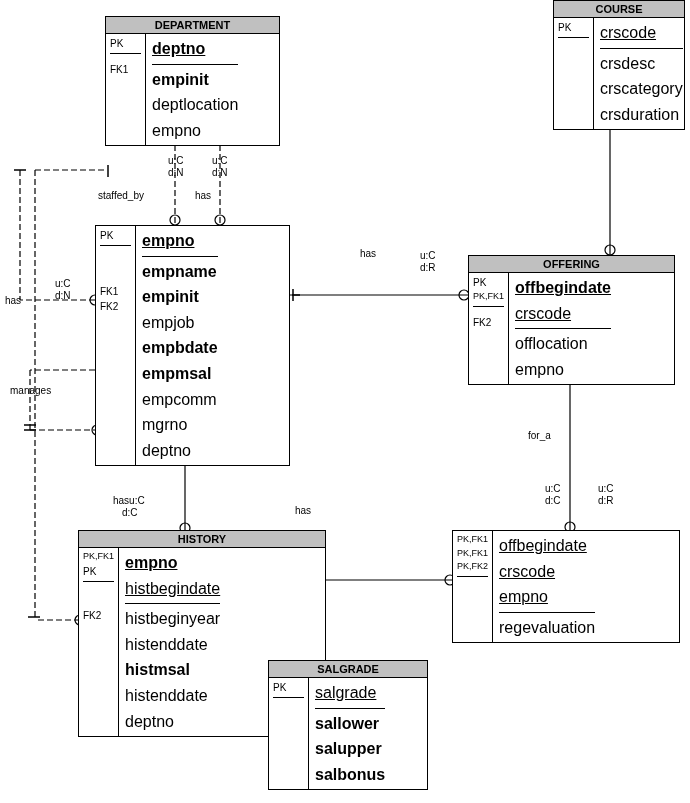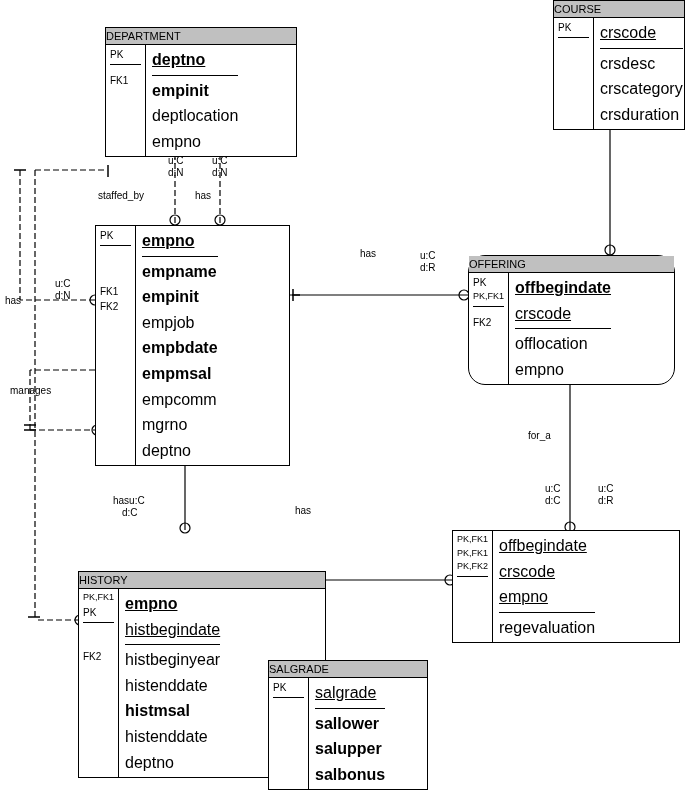--- a/index.html
+++ b/index.html
@@ -19,24 +19,24 @@
     }
     
     .entity {
       position: absolute;
       border: 1.5px solid #000;
       background: #fff;
     }
     .entity-header {
       background: #c0c0c0;
       border-bottom: 1.5px solid #000;
-      text-align: left;
-      font-weight: normal;
+      text-align: center;
+      font-weight: bold;
       font-size: 11px;
-      padding: 2px 0;
+      padding: 2px 6px;
     }
     .entity-body {
       display: flex;
     }
     .entity-pk-col {
       border-right: 1.5px solid #000;
       padding: 2px 4px;
       min-width: 40px;
       font-size: 10px;
       line-height: 1.5;
@@ -129,21 +129,21 @@
     <line x1="35" y1="170" x2="35" y2="620" stroke="#000" stroke-width="1.2" stroke-dasharray="6,3"></line>
 
     <line x1="35" y1="170" x2="105" y2="170" stroke="#000" stroke-width="1.2" stroke-dasharray="6,3"></line>
     <circle cx="80" cy="620" r="5" fill="none" stroke="#000" stroke-width="1.2"></circle>
 
     <line x1="28" y1="617" x2="40" y2="617" stroke="#000" stroke-width="1.5"></line>
     <line x1="108" y1="165" x2="108" y2="177" stroke="#000" stroke-width="1.5"></line>
 
   </svg>
 
-  <div class="entity" style="left:105px; top:27px; width:192px;">
+  <div class="entity" style="left:105px; top:16px; width:175px;">
     <div class="entity-header">DEPARTMENT</div>
     <div class="entity-body">
       <div class="entity-pk-col">
         <div>PK</div>
         <div class="divider"></div>
         <div style="height:6px"></div>
         <div>FK1</div>
       </div>
       <div class="entity-attr-col">
         <div class="underline bold">deptno</div>
@@ -195,41 +195,41 @@
       <div class="entity-attr-col">
         <div class="underline">crscode</div>
         <div class="divider"></div>
         <div>crsdesc</div>
         <div>crscategory</div>
         <div>crsduration</div>
       </div>
     </div>
   </div>
 
-  <div class="entity" style="left:468px; top:255px; width:207px;border-radius:17px;">
+  <div class="entity" style="left:468px; top:255px; width:207px;">
     <div class="entity-header">OFFERING</div>
     <div class="entity-body">
       <div class="entity-pk-col">
         <div>PK</div>
         <div style="font-size:9px">PK,FK1</div>
         <div class="divider"></div>
         <div style="height:6px"></div>
         <div>FK2</div>
       </div>
       <div class="entity-attr-col">
         <div class="underline bold">offbegindate</div>
         <div class="underline">crscode</div>
         <div class="divider"></div>
         <div>offlocation</div>
         <div>empno</div>
       </div>
     </div>
   </div>
 
-  <div class="entity" style="left:78px; top:530px; width:248px;margin-top:41px;">
+  <div class="entity" style="left:78px; top:530px; width:248px;">
     <div class="entity-header">HISTORY</div>
     <div class="entity-body">
       <div class="entity-pk-col">
         <div style="font-size:9px">PK,FK1</div>
         <div>PK</div>
         <div class="divider"></div>
         <div style="height:6px"></div>
         <div style="height:6px"></div>
         <div style="height:6px"></div>
         <div style="height:6px"></div>

